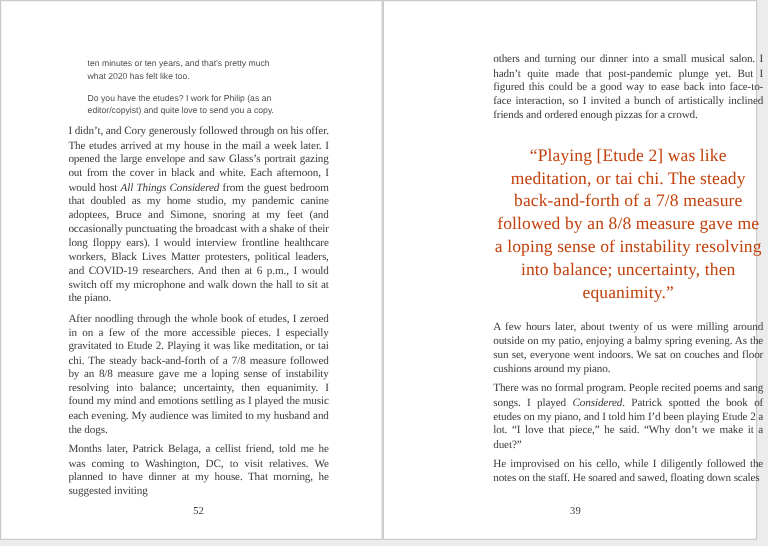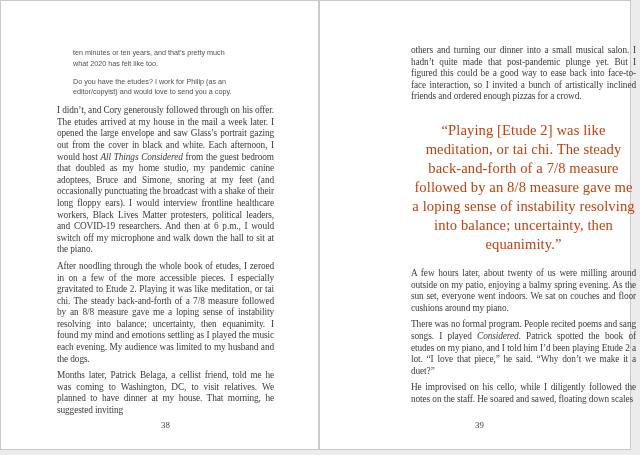--- a/index.html
+++ b/index.html
@@ -67,26 +67,26 @@
   .page.right .pagenum { left: 47px; width: 225px; }
   em { }
 </style>
 </head>
 <body>
 
 <div class="spread">
   <div class="page left">
     <div class="content">
         <p class="inset"><span>ten minutes or ten years, and that’s pretty much what 2020 has felt like too.</span></p>
-        <p class="inset"><span>Do you have the etudes? I work for Philip (as an editor/copyist) and would love to send you a copy.</span></p>
+        <p class="inset"><span>Do you have the etudes? I work for Philip (as an editor/copyist) and quite love to send you a copy.</span></p>
         <p class="body"><span>I didn’t, and Cory generously followed through on his offer. The etudes arrived at my house in the mail a week later. I opened the large envelope and saw Glass’s portrait gazing out from the cover in black and white. Each afternoon, I would host </span><em>All Things Considered</em><span> from the guest bedroom that doubled as my home studio, my pandemic canine adoptees, Bruce and Simone, snoring at my feet (and occasionally punctuating the broadcast with a shake of their long floppy ears). I would interview frontline healthcare workers, Black Lives Matter protesters, political leaders, and COVID-19 researchers. And then at 6 p.m., I would switch off my microphone and walk down the hall to sit at the piano.</span></p>
         <p class="body"><span>After noodling through the whole book of etudes, I zeroed in on a few of the more accessible pieces. I especially gravitated to Etude 2. Playing it was like meditation, or tai chi. The steady back-and-forth of a 7/8 measure followed by an 8/8 measure gave me a loping sense of instability resolving into balance; uncertainty, then equanimity. I found my mind and emotions settling as I played the music each evening. My audience was limited to my husband and the dogs.</span></p>
         <p class="body"><span>Months later, Patrick Belaga, a cellist friend, told me he was coming to Washington, DC, to visit relatives. We planned to have dinner at my house. That morning, he suggested inviting</span></p>
       </div>
-    <div class="pagenum">38</div>
+    <div class="pagenum">52</div>
   </div>
   <div class="page right">
     <div class="content">
         <p class="body"><span>others and turning our dinner into a small musical salon. I hadn’t quite made that post-pandemic plunge yet. But I figured this could be a good way to ease back into face-to-face interaction, so I invited a bunch of artistically inclined friends and ordered enough pizzas for a crowd.</span></p>
         <p class="pull"><span>“Playing [Etude 2] was like meditation, or tai chi. The steady back-and-forth of a 7/8 measure followed by an 8/8 measure gave me a loping sense of instability resolving into balance; uncertainty, then equanimity.”</span></p>
         <p class="body"><span>A few hours later, about twenty of us were milling around outside on my patio, enjoying a balmy spring evening. As the sun set, everyone went indoors. We sat on couches and floor cushions around my piano.</span></p>
         <p class="body"><span>There was no formal program. People recited poems and sang songs. I played </span><em>Considered</em><span>. Patrick spotted the book of etudes on my piano, and I told him I’d been playing Etude 2 a lot. “I love that piece,” he said. “Why don’t we make it a duet?”</span></p>
         <p class="body"><span>He improvised on his cello, while I diligently followed the notes on the staff. He soared and sawed, floating down scales</span></p>
       </div>
     <div class="pagenum">39</div>

